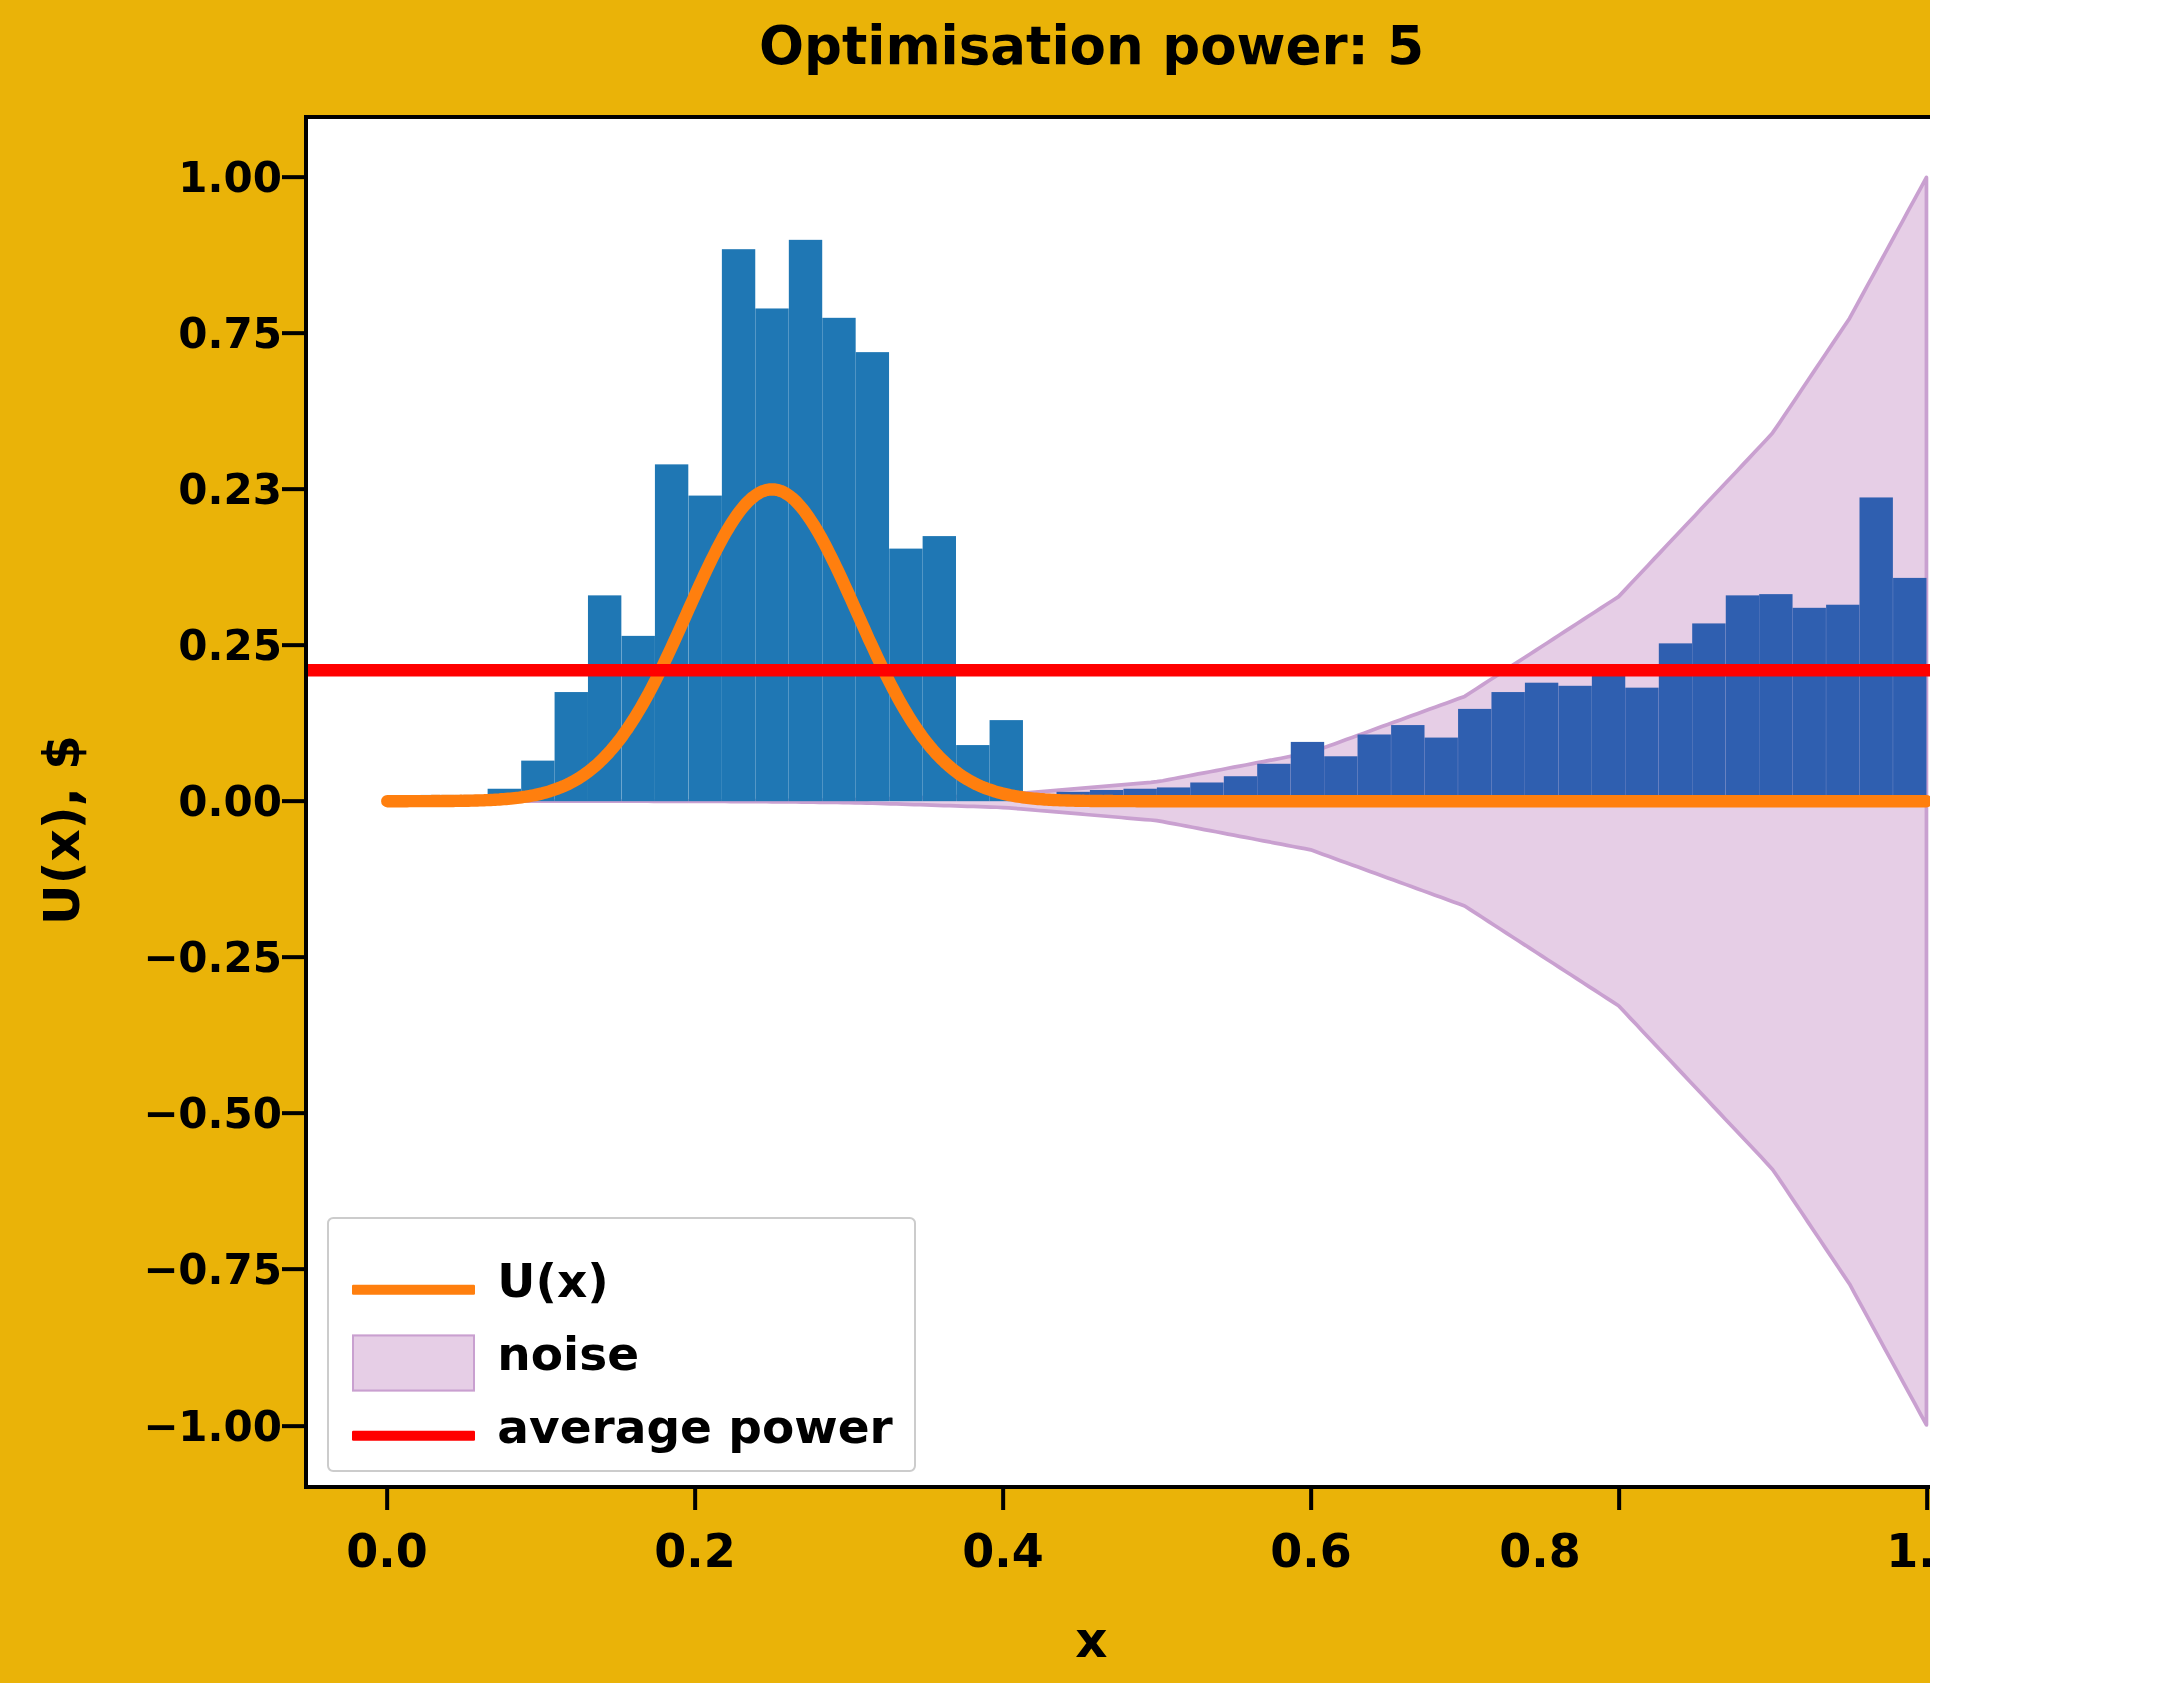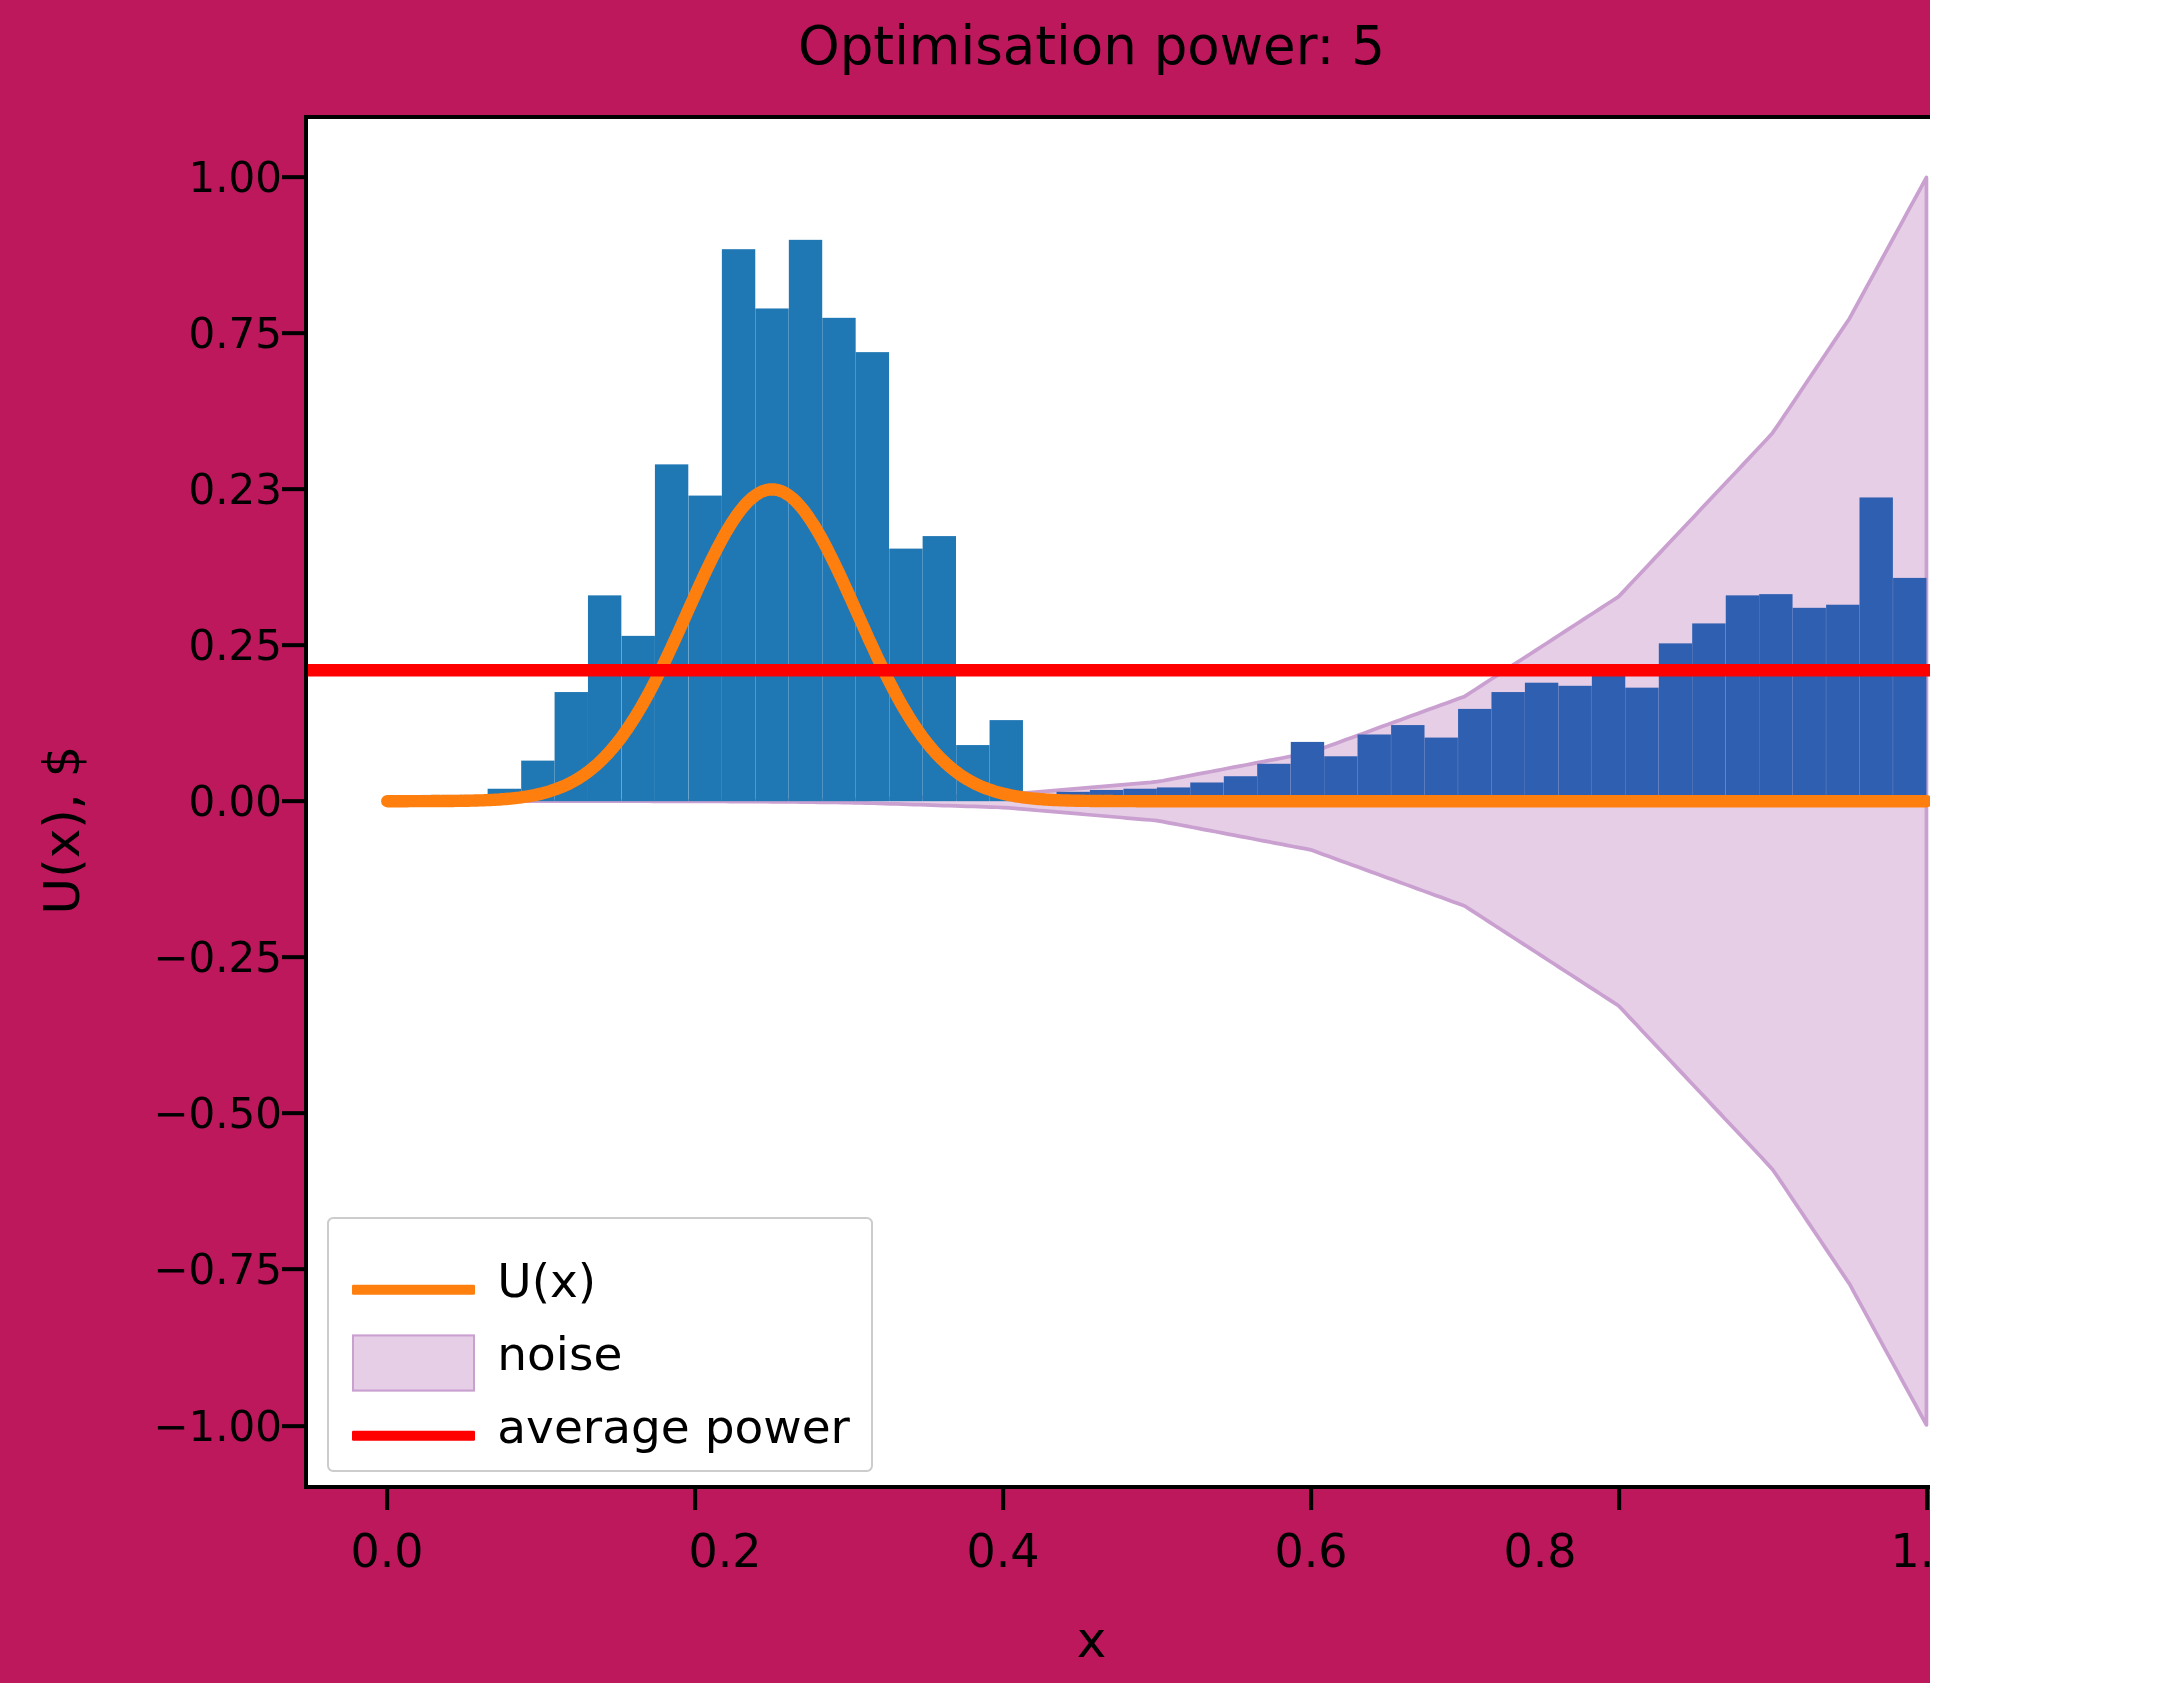--- a/index.html
+++ b/index.html
@@ -1,17 +1,17 @@
 <!DOCTYPE html>
 <html style="font-size:10px"><head>
 <meta charset="utf-8">
 <style>
   html,body{margin:0;padding:0;background:#ffffff;}
   body{width:2183px;height:1683px;font-family:"DejaVu Sans",sans-serif;}
-  #figure{position:relative;width:1930px;height:1683px;background:#be185d;overflow:hidden;}
+  #figure{position:relative;width:1930px;height:1683px;background:#eab308;overflow:hidden;font-weight:bold;}
 
   #title{
     position:absolute;left:0;top:17.3px;width:2183px;text-align:center;
     font-size:53px;color:#000;letter-spacing:0px;line-height:1.1;
   }
 
   
   #axes{
     position:absolute;left:304px;top:115px;width:1843px;height:1374px;
     border:4.3px solid #000;box-sizing:border-box;background:#fff;
@@ -76,21 +76,21 @@
   <div class="ytickmark" style="top:333px"></div>
   <div class="ytickmark" style="top:489px"></div>
   <div class="ytickmark" style="top:645px"></div>
   <div class="ytickmark" style="top:801px"></div>
   <div class="ytickmark" style="top:957px"></div>
   <div class="ytickmark" style="top:1113px"></div>
   <div class="ytickmark" style="top:1269px"></div>
   <div class="ytickmark" style="top:1426px"></div>
 
   <div class="xlab" style="left:387px;top:1524px">0.0</div>
-  <div class="xlab" style="left:725px;top:1524px">0.2</div>
+  <div class="xlab" style="left:695px;top:1524px">0.2</div>
   <div class="xlab" style="left:1003px;top:1524px">0.4</div>
   <div class="xlab" style="left:1311px;top:1524px">0.6</div>
   <div class="xlab" style="left:1540px;top:1524px">0.8</div>
   <div class="xlab" style="left:1927px;top:1524px">1.0</div>
 
   <div class="xtickmark" style="left:387px"></div>
   <div class="xtickmark" style="left:695px"></div>
   <div class="xtickmark" style="left:1003px"></div>
   <div class="xtickmark" style="left:1311px"></div>
   <div class="xtickmark" style="left:1619px"></div>

